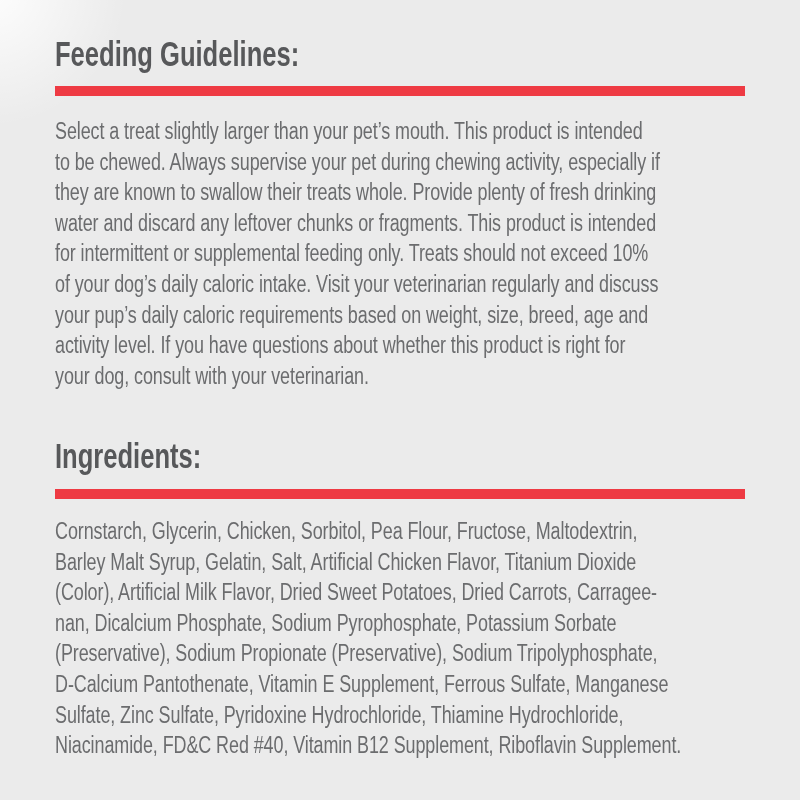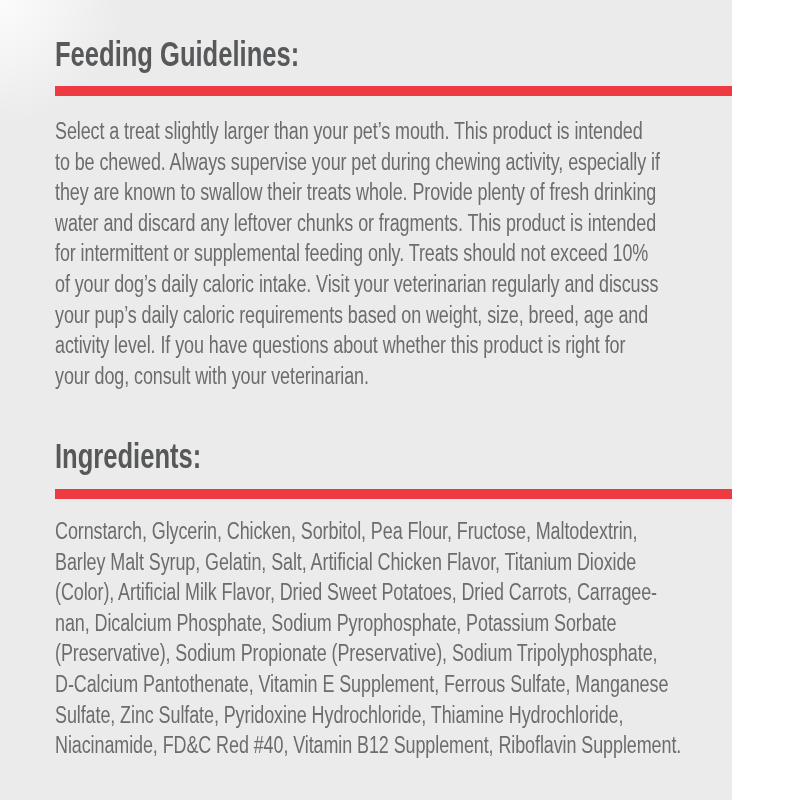--- a/index.html
+++ b/index.html
@@ -3,21 +3,21 @@
 <meta charset="utf-8">
 <style>
   html, body {
     margin: 0;
     padding: 0;
     background: #ffffff;
     font-family: "Liberation Sans", sans-serif;
   }
   .canvas {
     position: relative;
-    width: 732px;
+    width: 800px;
     height: 800px;
     overflow: hidden;
     background:
       radial-gradient(circle 190px at -10px -10px, rgba(255,255,255,0.95) 0%, rgba(255,255,255,0) 72%),
       #ebebeb;
   }
   .section-heading {
     position: absolute;
     left: 55px;
     margin: 0;

